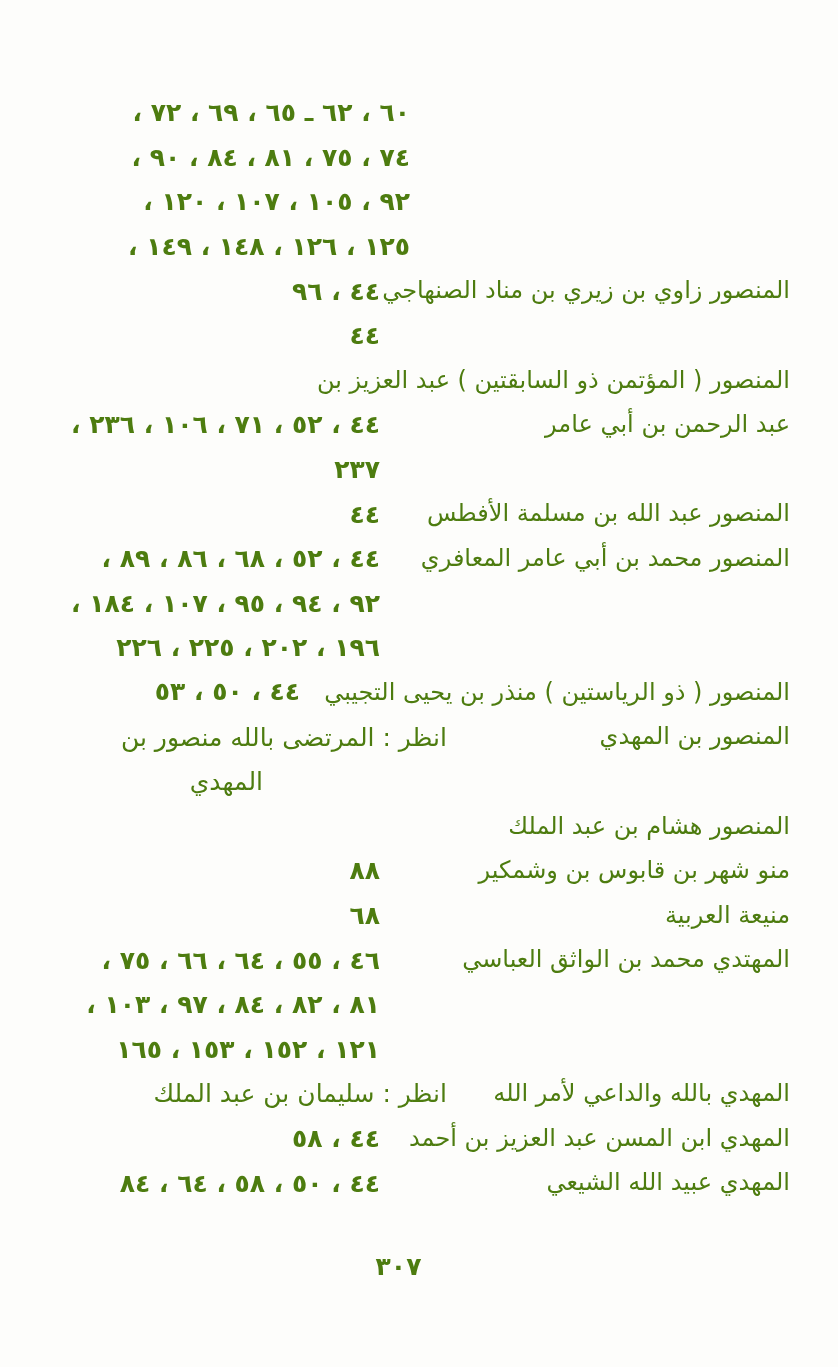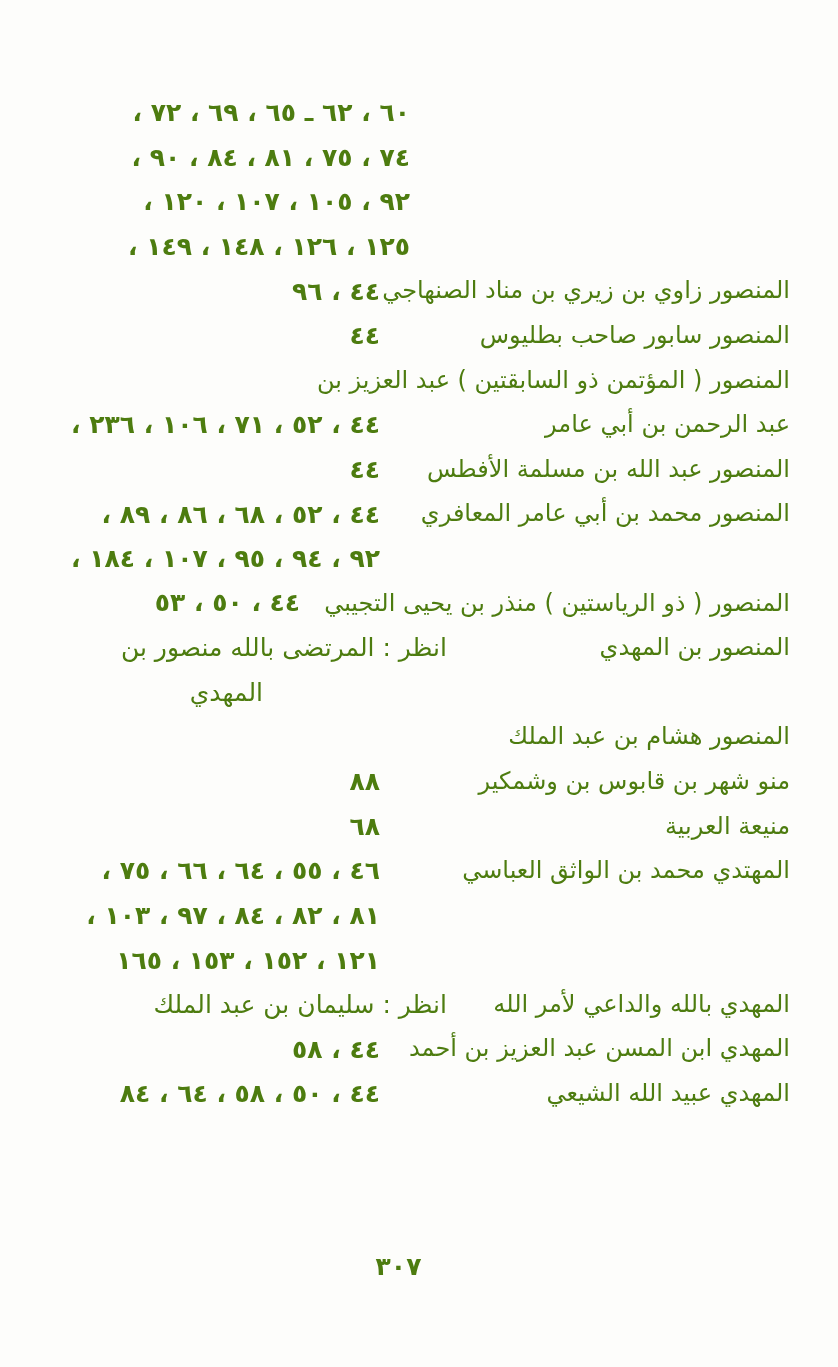--- a/index.html
+++ b/index.html
@@ -80,27 +80,33 @@
       <div class="line line-nums-top">
         <span class="nums">٧٤ ، ٧٥ ، ٨١ ، ٨٤ ، ٩٠ ،</span>
       </div>
       <div class="line line-nums-top">
         <span class="nums">٩٢ ، ١٠٥ ، ١٠٧ ، ١٢٠ ،</span>
       </div>
       <div class="line line-nums-top">
         <span class="nums">١٢٥ ، ١٢٦ ، ١٤٨ ، ١٤٩ ،</span>
       </div>
       <div class="line line-entry"><span class="name">المنصور زاوي بن زيري بن مناد الصنهاجي</span><span class="nums">٤٤ ، ٩٦</span></div>
-      <div class="line line-entry"><span class="name">المنصور سابور صاحب بطليوس</span><span class="nums">٤٤</span></div>
+      <div class="line line-entry"><span class="nums">٤٤</span></div>
       <div class="line line-entry"><span class="name">المنصور ( المؤتمن ذو السابقتين ) عبد العزيز بن</span></div>
       <div class="line line-entry"><span class="name">عبد الرحمن بن أبي عامر</span><span class="nums">٤٤ ، ٥٢ ، ٧١ ، ١٠٦ ، ٢٣٦ ،</span></div>
+      <div class="line line-cont-nums">
+        <span class="nums">٢٣٧</span>
+      </div>
       <div class="line line-entry"><span class="name">المنصور عبد الله بن مسلمة الأفطس</span><span class="nums">٤٤</span></div>
       <div class="line line-entry"><span class="name">المنصور محمد بن أبي عامر المعافري</span><span class="nums">٤٤ ، ٥٢ ، ٦٨ ، ٨٦ ، ٨٩ ،</span></div>
       <div class="line line-cont-nums">
         <span class="nums">٩٢ ، ٩٤ ، ٩٥ ، ١٠٧ ، ١٨٤ ،</span>
+      </div>
+      <div class="line line-cont-nums">
+        <span class="nums">١٩٦ ، ٢٠٢ ، ٢٢٥ ، ٢٢٦</span>
       </div>
       <div class="line line-entry-inline"><span class="name">المنصور ( ذو الرياستين ) منذر بن يحيى التجيبي</span><span class="nums">٤٤ ، ٥٠ ، ٥٣</span></div>
       <div class="line line-entry-ref"><span class="name">المنصور بن المهدي</span><span class="ref">انظر : المرتضى بالله منصور بن</span></div>
       <div class="line line-cont-ref">
         <span class="ref">المهدي</span>
       </div>
       <div class="line line-entry-ref"><span class="name">المنصور هشام بن عبد الملك</span></div>
       <div class="line line-entry"><span class="name">منو شهر بن قابوس بن وشمكير</span><span class="nums">٨٨</span></div>
       <div class="line line-entry"><span class="name">منيعة العربية</span><span class="nums">٦٨</span></div>
       <div class="line line-entry"><span class="name">المهتدي محمد بن الواثق العباسي</span><span class="nums">٤٦ ، ٥٥ ، ٦٤ ، ٦٦ ، ٧٥ ،</span></div>

